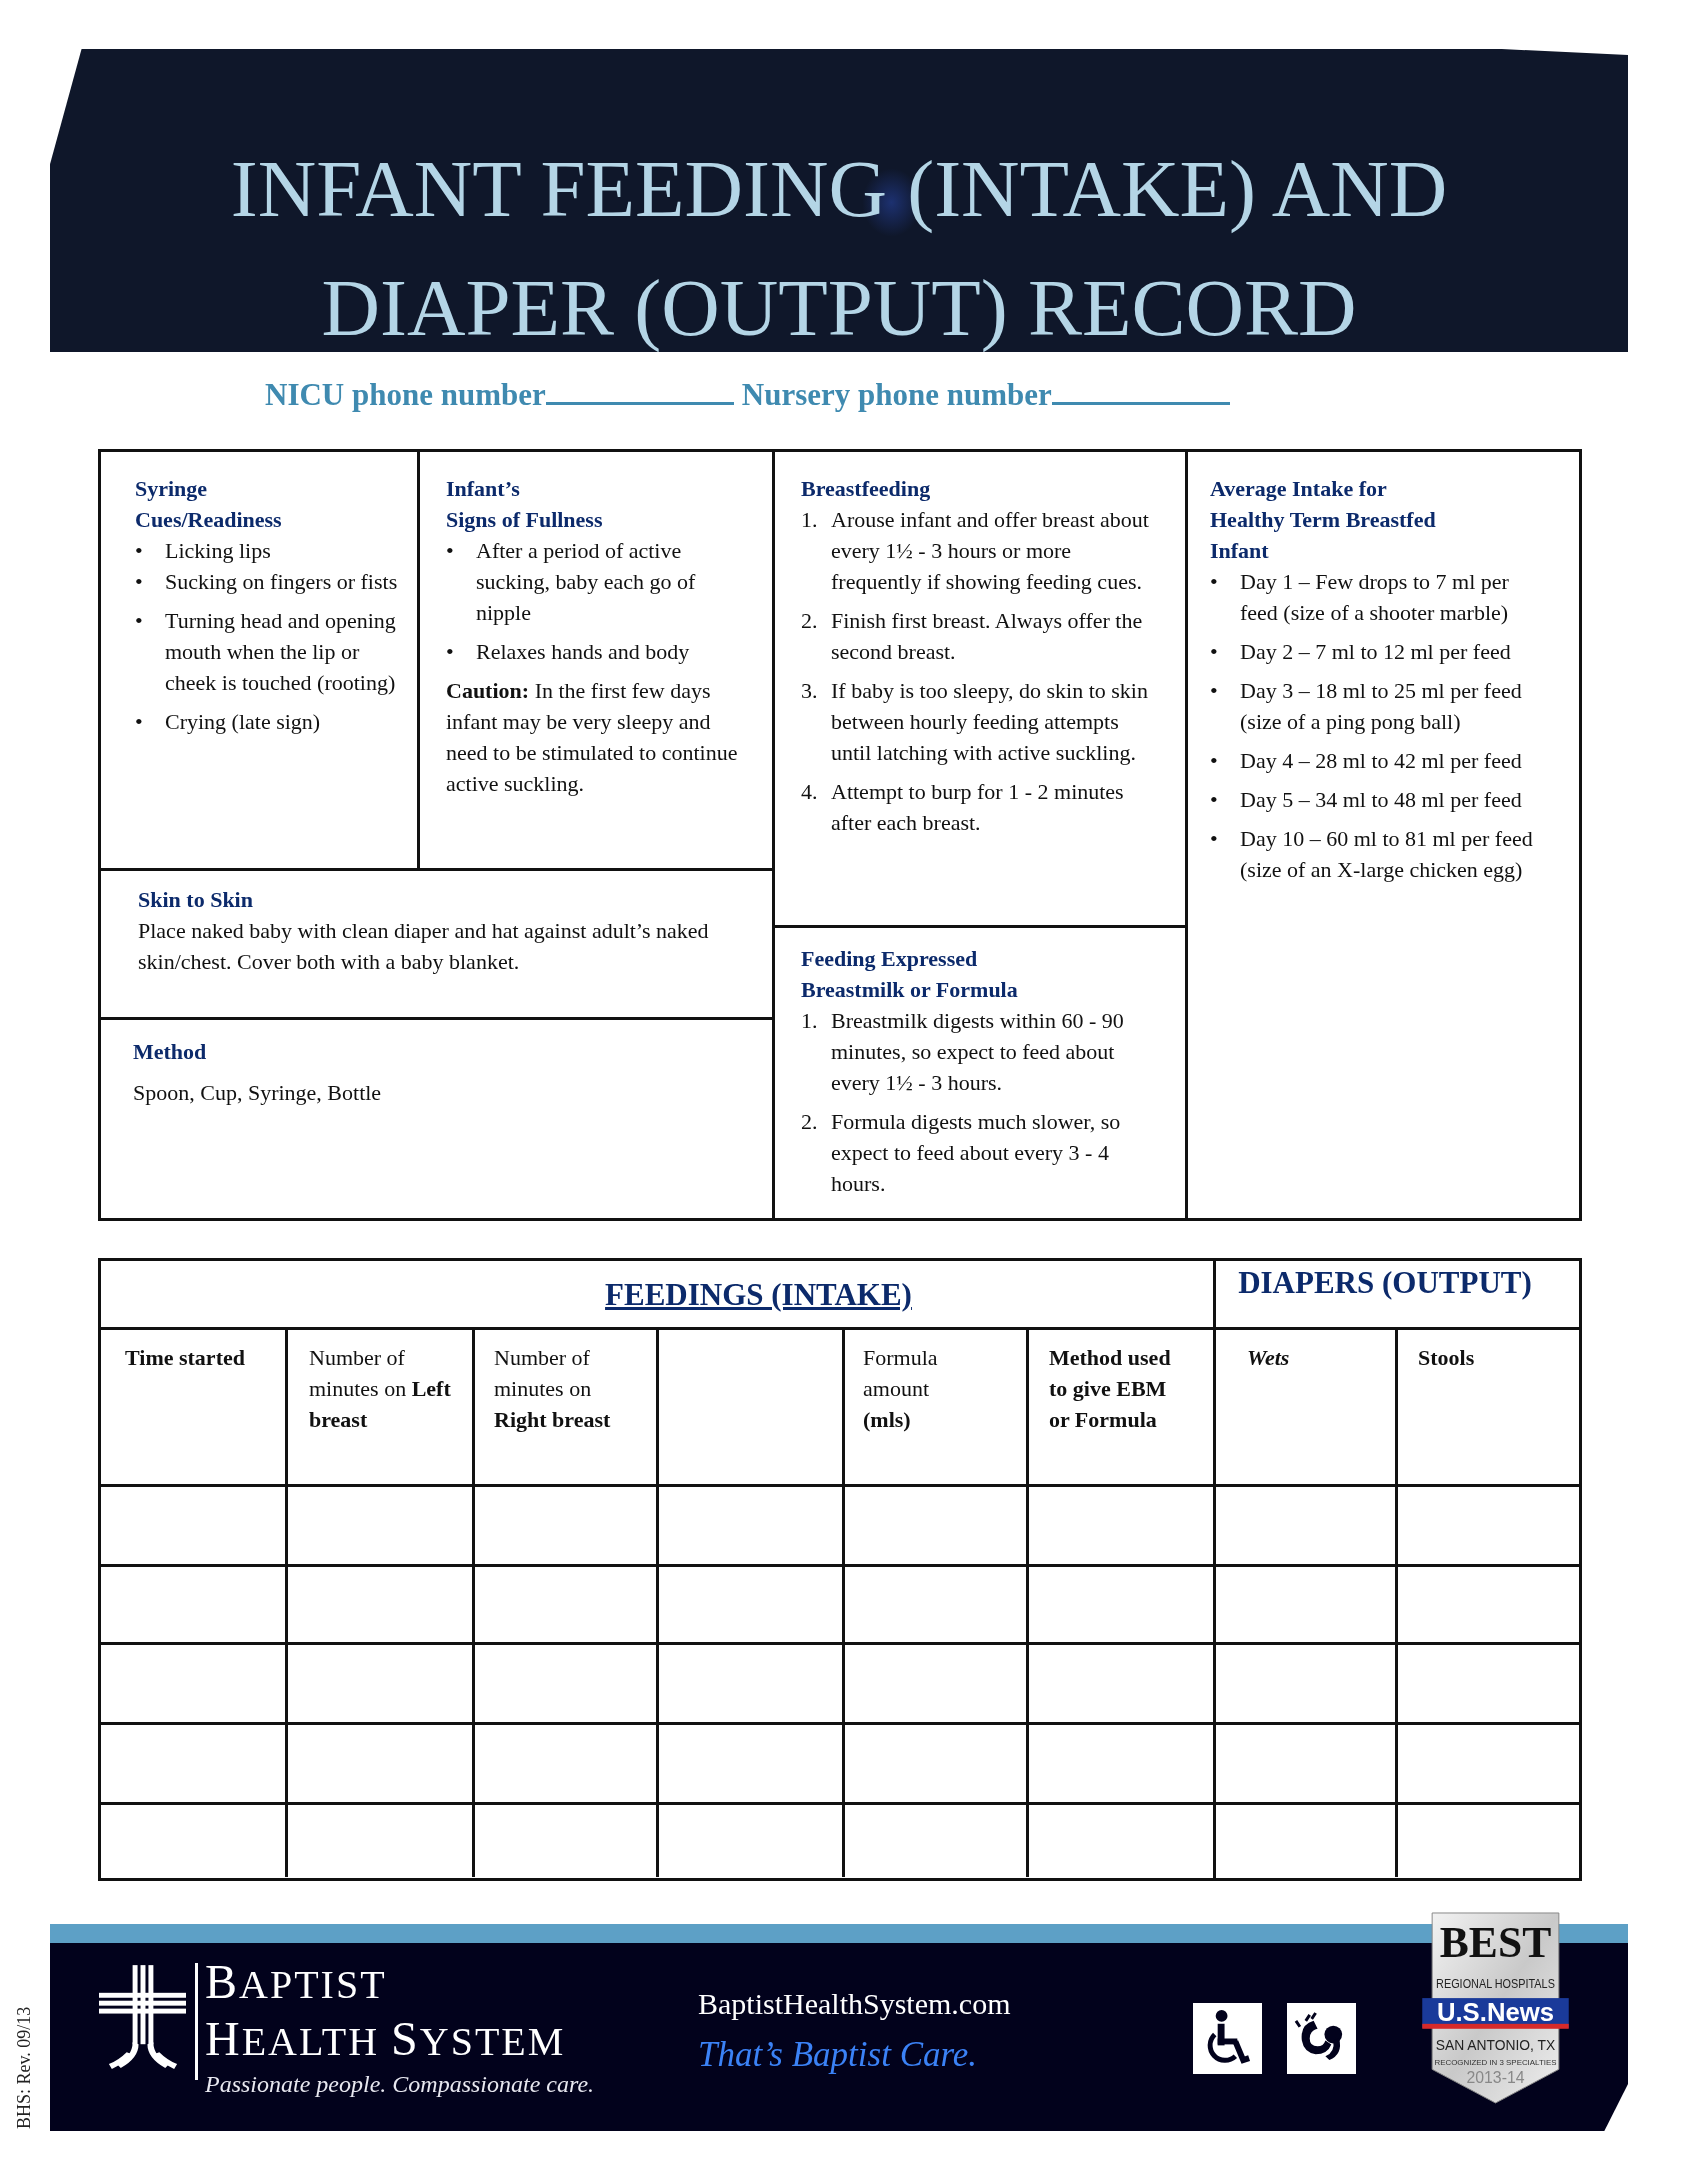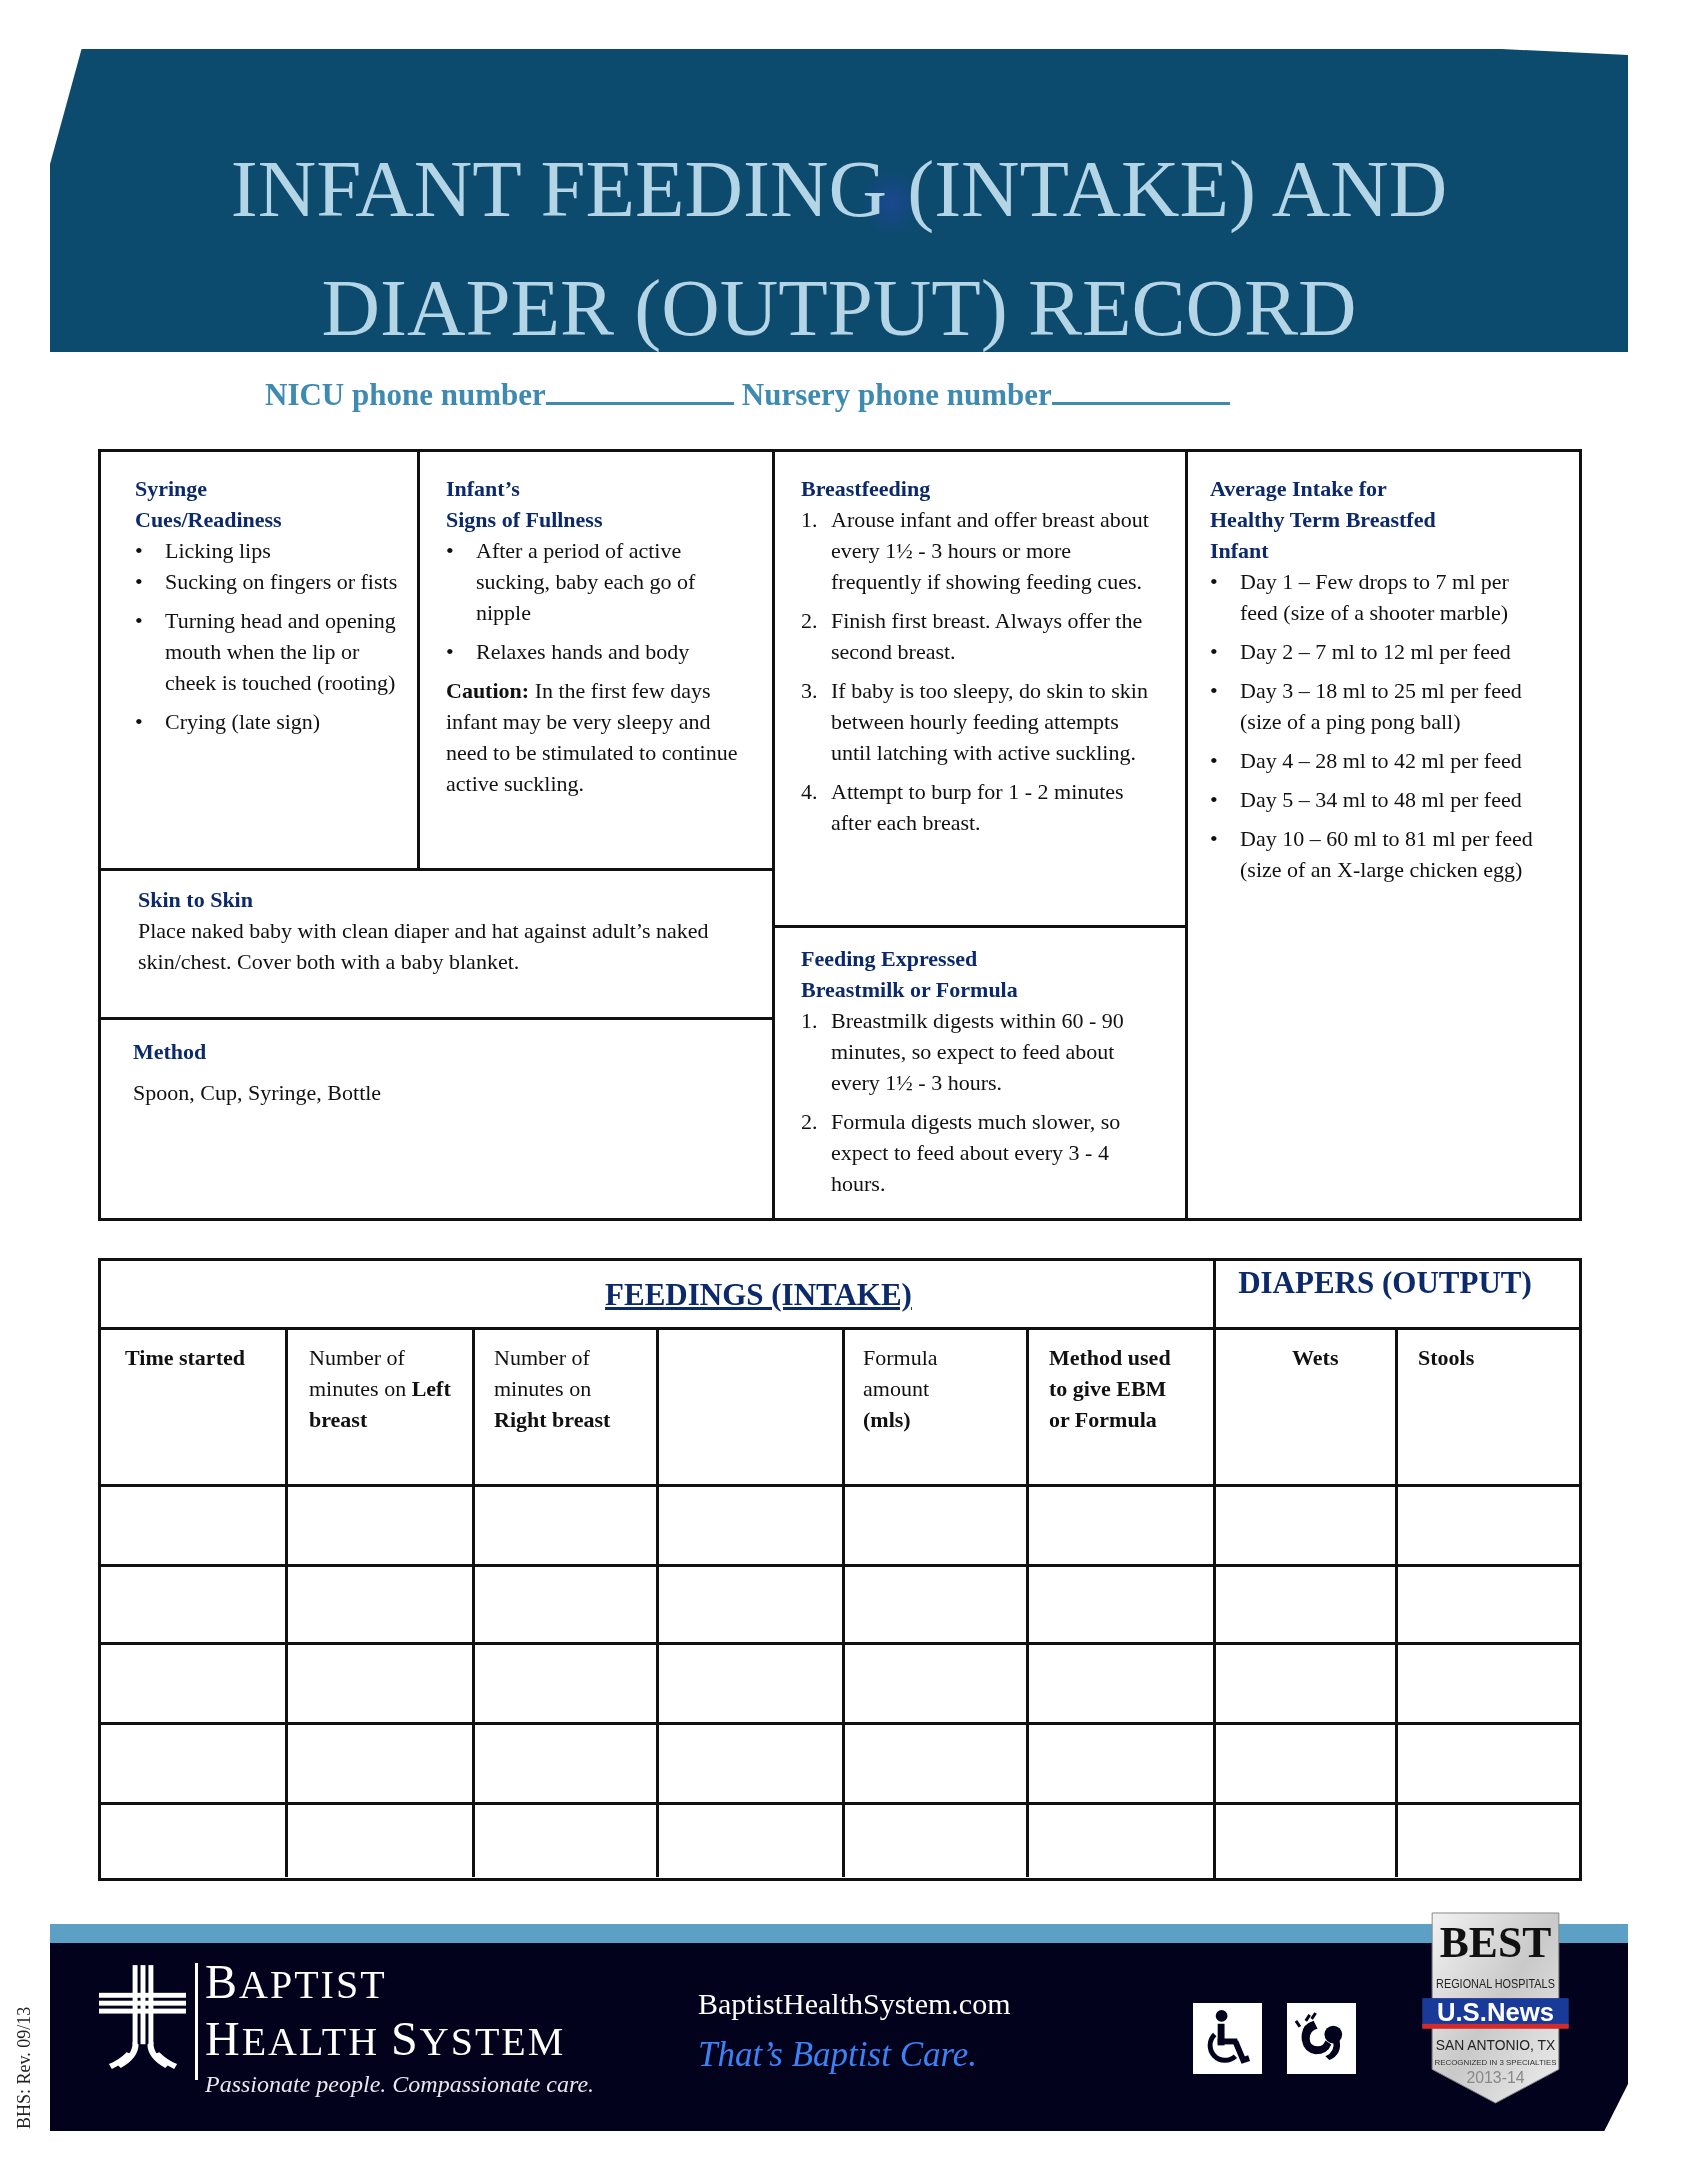--- a/index.html
+++ b/index.html
@@ -7,21 +7,21 @@
     width: 1683px; height: 2178px; position: relative; overflow: hidden;
     background: #ffffff;
     font-family: "Liberation Serif", "DejaVu Serif", serif;
     color: #111;
   }
   .abs { position: absolute; }
 
   
   #banner {
     left: 50px; top: 49px; width: 1578px; height: 303px;
-    background: #0c4a6e;
+    background: #0f172a;
     clip-path: polygon(2% 0, 92% 0, 100% 2%, 100% 100%, 0 100%, 0 38%);
   }
   #banner .glow {
     position: absolute; left: 812px; top: 119px; width: 59px; height: 69px;
     background: radial-gradient(ellipse at center, rgba(40,70,170,0.55) 0%, rgba(2,2,28,0) 70%);
   }
   #banner h1 {
     margin: 0; position: absolute; left: 0; right: 0; top: 81px;
     text-align: center; color: #b4d5e6; font-weight: normal;
     font-size: 81px; line-height: 119px; letter-spacing: 0px;
@@ -191,21 +191,21 @@
   </div>
   <div class="colhdr" style="left:393px; top:81px; width:139px;">
     <span>Number of minutes on</span> <b>Right breast</b>
   </div>
   <div class="colhdr" style="left:762px; top:81px; width:119px;">
     <span>Formula amount</span> <b>(mls)</b>
   </div>
   <div class="colhdr" style="left:948px; top:81px; width:139px;">
     <span></span><b>Method used to give EBM or Formula</b>
   </div>
-  <div class="colhdr" style="left:1191px; top:81px; width:139px;">
+  <div class="colhdr" style="left:1146px; top:81px; width:139px;font-style:italic;">
     <span></span><b>Wets</b>
   </div>
   <div class="colhdr" style="left:1317px; top:81px; width:139px;">
     <span></span><b>Stools</b>
   </div>
 
   <div id="entry-rows">
       <div class="row-cell" style="left: 3px; top: 226px; width: 181px; height: 77px;"></div>
       <div class="row-cell" style="left: 187px; top: 226px; width: 184px; height: 77px;"></div>
       <div class="row-cell" style="left: 374px; top: 226px; width: 181px; height: 77px;"></div>

